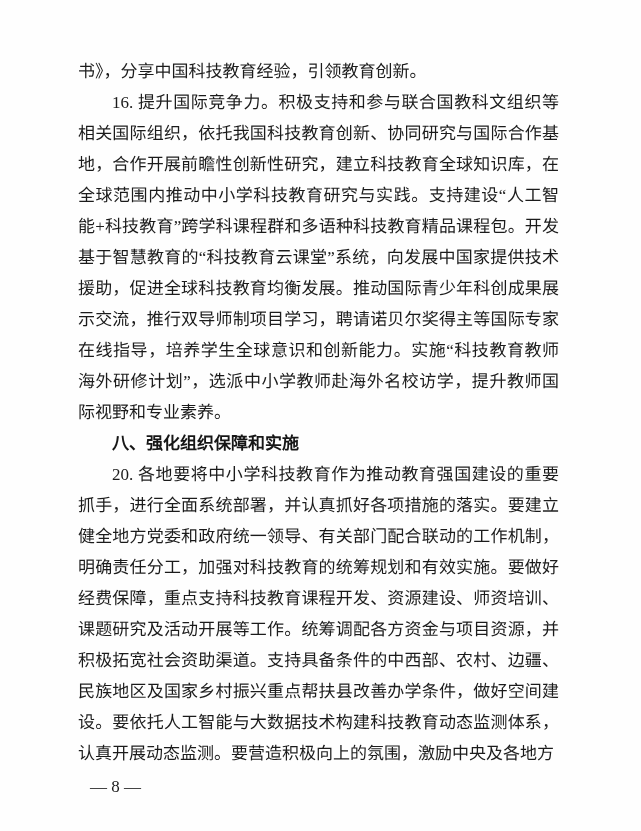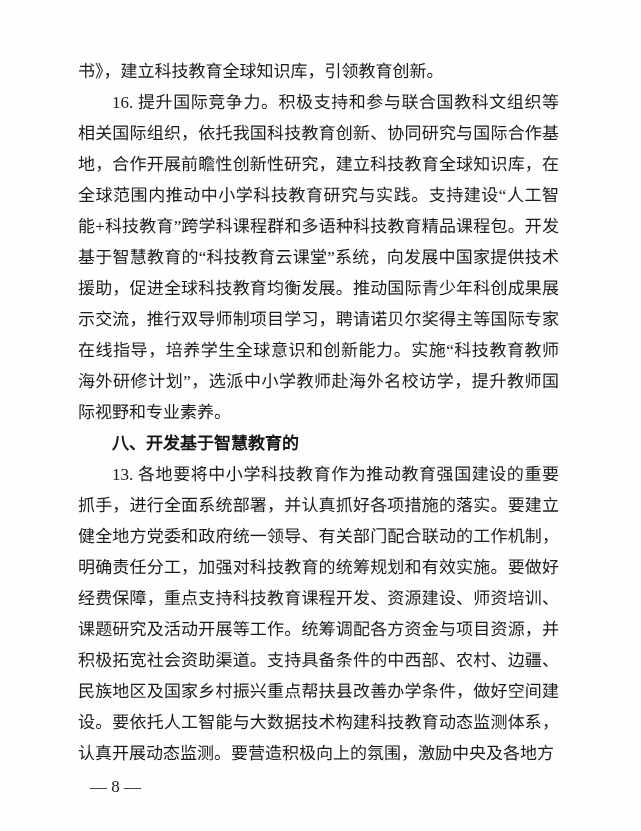--- a/index.html
+++ b/index.html
@@ -57,21 +57,21 @@
     font-size: 17px;
     line-height: 22px;
     color: #1b1b1b;
   }
 </style>
 </head>
 <body>
 
 <div class="page">
   <div class="doc-body">
-    <p class="para">书》，建立科技教育全球知识库，引领教育创新。</p>
+    <p class="para">书》，分享中国科技教育经验，引领教育创新。</p>
     <p class="para indent">16. 提升国际竞争力。积极支持和参与联合国教科文组织等相关国际组织，依托我国科技教育创新、协同研究与国际合作基地，合作开展前瞻性创新性研究，建立科技教育全球知识库，在全球范围内推动中小学科技教育研究与实践。支持建设“人工智能+科技教育”跨学科课程群和多语种科技教育精品课程包。开发基于智慧教育的“科技教育云课堂”系统，向发展中国家提供技术援助，促进全球科技教育均衡发展。推动国际青少年科创成果展示交流，推行双导师制项目学习，聘请诺贝尔奖得主等国际专家在线指导，培养学生全球意识和创新能力。实施“科技教育教师海外研修计划”，选派中小学教师赴海外名校访学，提升教师国际视野和专业素养。</p>
-    <h2 class="section-heading">八、开发基于智慧教育的</h2>
-    <p class="para indent">13. 各地要将中小学科技教育作为推动教育强国建设的重要抓手，进行全面系统部署，并认真抓好各项措施的落实。要建立健全地方党委和政府统一领导、有关部门配合联动的工作机制，明确责任分工，加强对科技教育的统筹规划和有效实施。要做好经费保障，重点支持科技教育课程开发、资源建设、师资培训、课题研究及活动开展等工作。统筹调配各方资金与项目资源，并积极拓宽社会资助渠道。支持具备条件的中西部、农村、边疆、民族地区及国家乡村振兴重点帮扶县改善办学条件，做好空间建设。要依托人工智能与大数据技术构建科技教育动态监测体系，认真开展动态监测。要营造积极向上的氛围，激励中央及各地方</p>
+    <h2 class="section-heading">八、强化组织保障和实施</h2>
+    <p class="para indent">20. 各地要将中小学科技教育作为推动教育强国建设的重要抓手，进行全面系统部署，并认真抓好各项措施的落实。要建立健全地方党委和政府统一领导、有关部门配合联动的工作机制，明确责任分工，加强对科技教育的统筹规划和有效实施。要做好经费保障，重点支持科技教育课程开发、资源建设、师资培训、课题研究及活动开展等工作。统筹调配各方资金与项目资源，并积极拓宽社会资助渠道。支持具备条件的中西部、农村、边疆、民族地区及国家乡村振兴重点帮扶县改善办学条件，做好空间建设。要依托人工智能与大数据技术构建科技教育动态监测体系，认真开展动态监测。要营造积极向上的氛围，激励中央及各地方</p>
   </div>
   <div class="footer">
     <span>— 8 —</span>
   </div>
 </div>
 
 </body></html>

